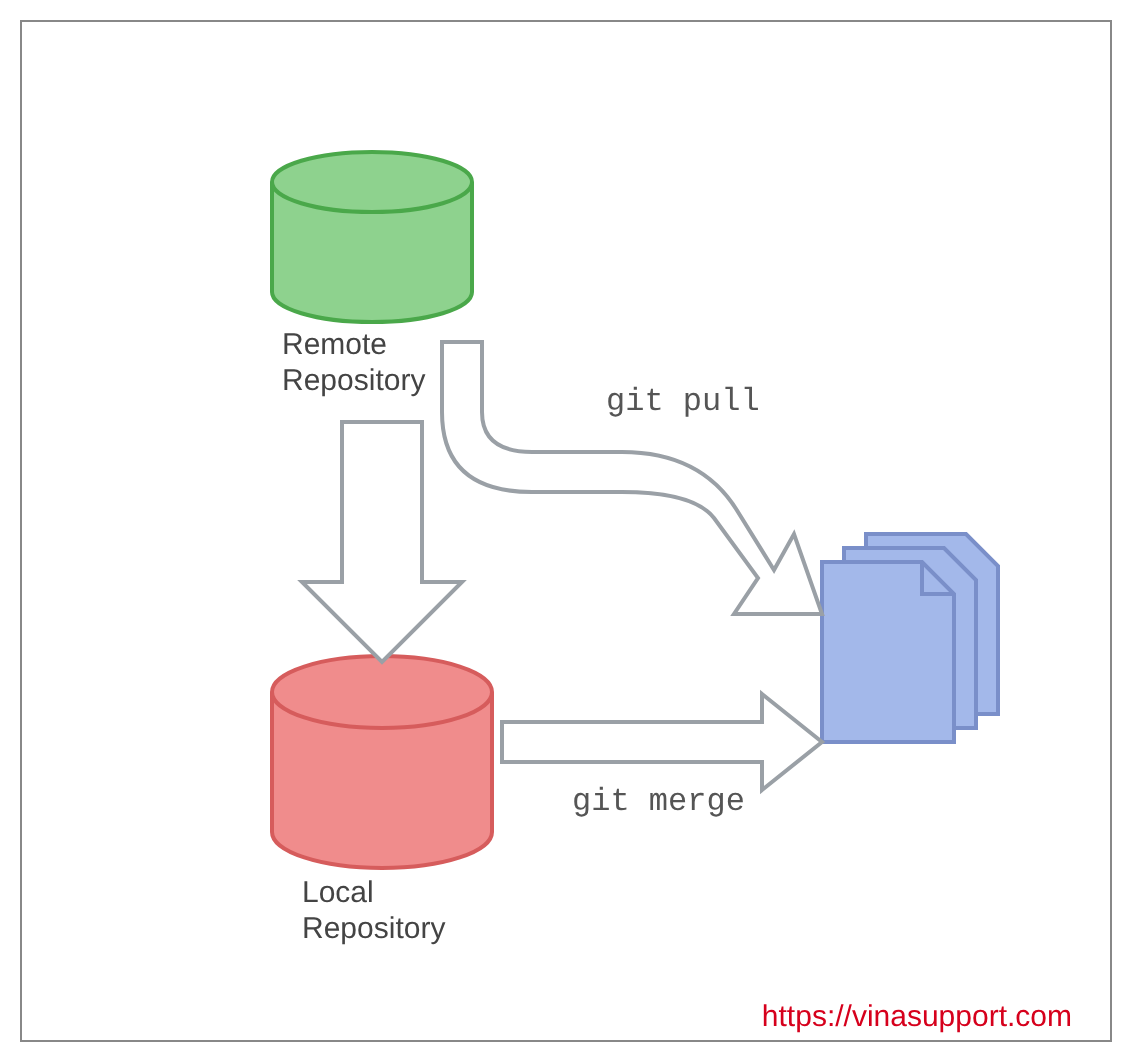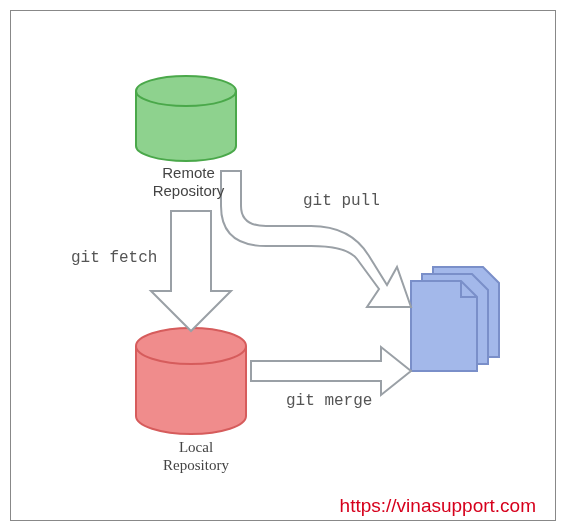--- a/index.html
+++ b/index.html
@@ -13,37 +13,36 @@
     .frame {
       position: absolute;
       left: 10px;
       top: 10px;
       width: 546px;
       height: 511px;
       border: 1px solid #888;
     }
     .label {
       position: absolute;
-      text-align: center;
       font-size: 15px;
       color: #444;
       line-height: 1.2;
     }
     .cmd {
       position: absolute;
       font-family: "Courier New", monospace;
       font-size: 16px;
       color: #555;
     }
     .url {
       position: absolute;
       right: 30px;
       bottom: 14px;
       color: #d6001c;
-      font-size: 19px;
+      font-size: 15px;
       font-family: Arial, sans-serif;
     }
     svg { position: absolute; left: 0; top: 0; }
   </style>
 </head>
 <body>
 
 <div class="frame">
 
   <svg width="546" height="511">
@@ -93,25 +92,24 @@
     <g>
       <path d="M 240 350 L 370 350 L 370 336 L 400 360 L 370 384 L 370 370 L 240 370 Z" fill="#ffffff" stroke="#9aa0a6" stroke-width="2"></path>
     </g>
   </svg>
 
   <div class="label" style="left:130px; top:153px; width:95px;">
     <span>Remote</span><br>
     <span>Repository</span>
   </div>
 
-  <div class="label" style="left:140px; top:427px; width:90px;font-family:Liberation Serif, serif;">
+  <div class="label" style="left:140px; top:427px; width:90px;">
     <span>Local</span><br>
     <span>Repository</span>
   </div>
 
 
-  <div class="cmd" style="left:60px; top:238px;">git fetch</div>
   <div class="cmd" style="left:275px; top:381px;">git merge</div>
   <div class="cmd" style="left:292px; top:181px;">git pull</div>
 
 </div>
 
 <div class="url">https://vinasupport.com</div>
 
 </body></html>

